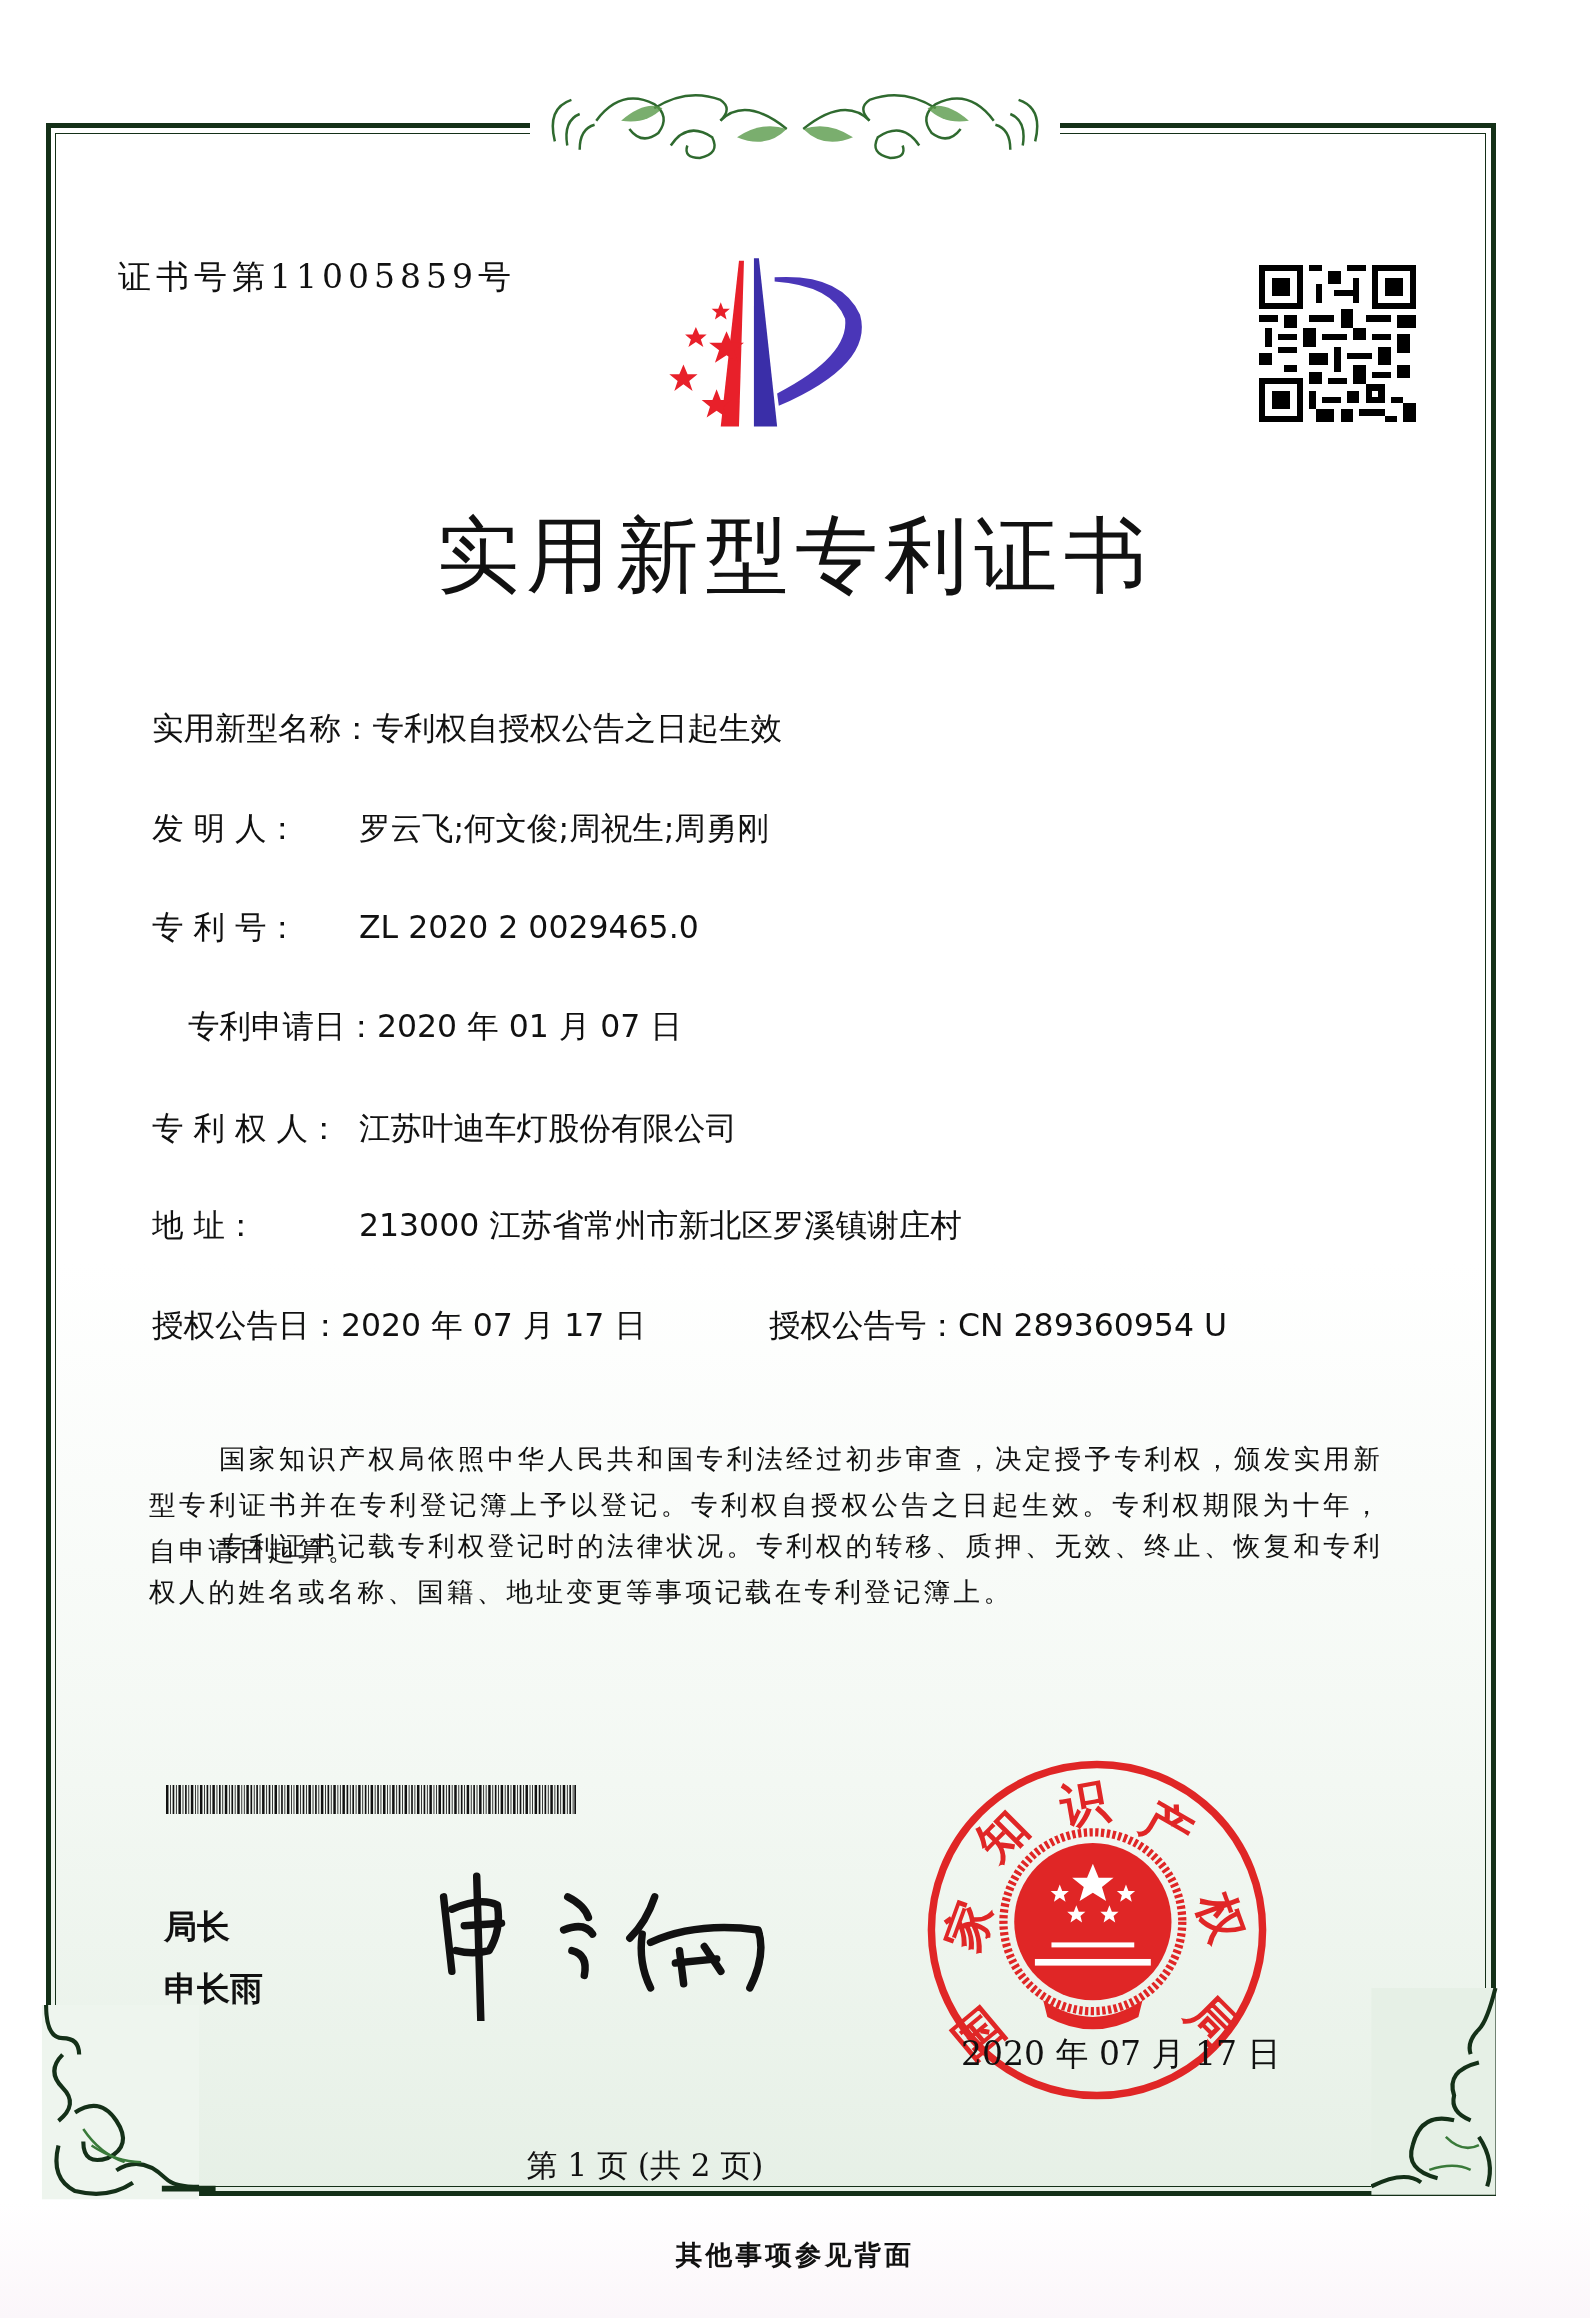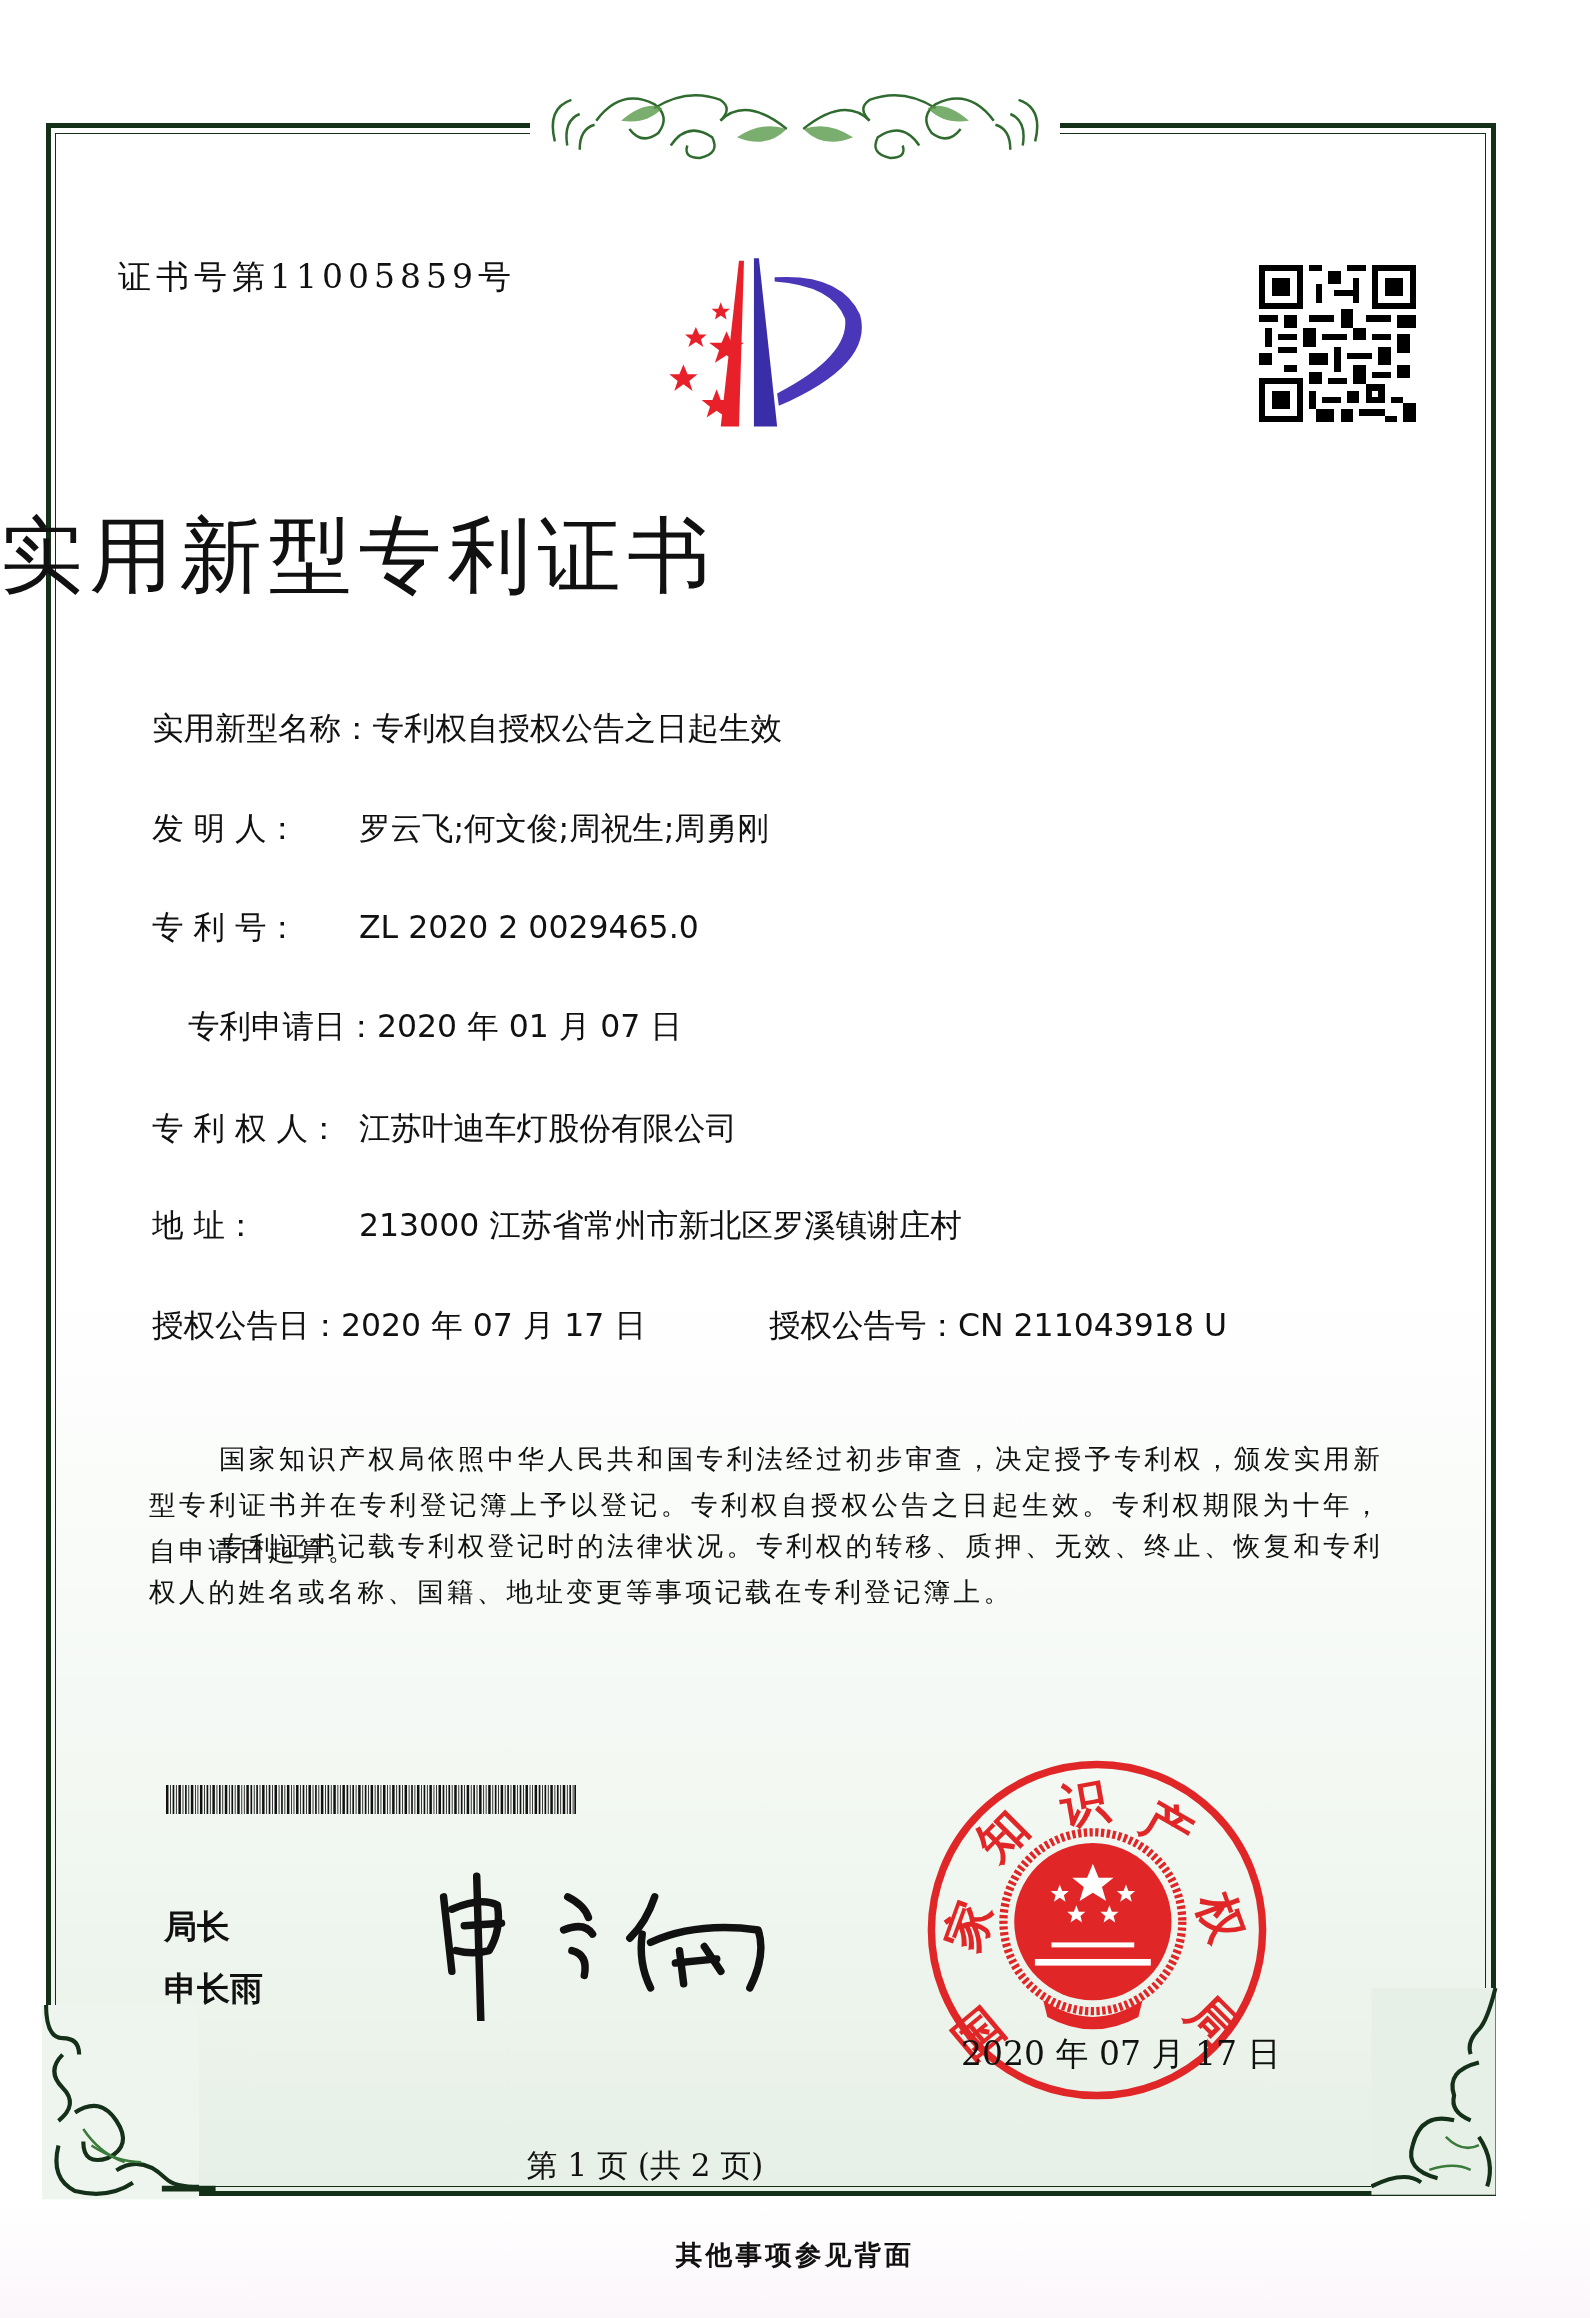--- a/index.html
+++ b/index.html
@@ -35,21 +35,21 @@
   .corner.bl { left:25px; top:2005px; }
   .corner.br { left:1371px; top:1988px; }
 
   .cert-no {
     position:absolute; left:118px; top:255px; font-size:33px; letter-spacing:5px;text-align:center;
   }
   .logo { position:absolute; left:646px; top:240px; width:249px; height:199px; }
   .qr { position:absolute; left:1259px; top:265px; width:157px; height:157px; }
 
   .title {
-    position:absolute; left:0; width:1590px; top:501px; 
+    position:absolute; left:0; width:1590px; top:501px; text-align:center;
     font-size:83px; letter-spacing:6.6px;
     font-family: "DejaVu Sans", "Liberation Sans", sans-serif; font-weight:normal;
   }
 
   .field { position:absolute; left:152px; font-size:31.5px; white-space:nowrap;
     font-family: "DejaVu Sans", "Liberation Sans", sans-serif; }
   .field .lbl { display:inline-block; }
   .field .val { display:inline-block; }
   .f-name   { top:708px; }
   .f-inv    { top:808px; }
@@ -257,21 +257,21 @@
     <span>地</span>
     <span>址：</span>
   </span><span class="val">213000 江苏省常州市新北区罗溪镇谢庄村</span>
 </div>
 
 <div class="field f-gdate">
   <span class="lbl">授权公告日：</span><span class="val">2020 年 07 月 17 日</span>
 </div>
 
 <div class="field f-gno">
-  <span class="lbl">授权公告号：</span><span class="val">CN 211043918 U</span>
+  <span class="lbl">授权公告号：</span><span class="val">CN 289360954 U</span>
 </div>
 
 <div class="para p1">国家知识产权局依照中华人民共和国专利法经过初步审查，决定授予专利权，颁发实用新型专利证书并在专利登记簿上予以登记。专利权自授权公告之日起生效。专利权期限为十年，自申请日起算。</div>
 <div class="para p2">专利证书记载专利权登记时的法律状况。专利权的转移、质押、无效、终止、恢复和专利权人的姓名或名称、国籍、地址变更等事项记载在专利登记簿上。</div>
 
 <svg class="barcode" viewBox="0 0 495 35" preserveAspectRatio="none">
   <g fill="#111">
     <rect x="0" y="0" width="3" height="35"></rect>
       <rect x="5" y="0" width="1" height="35"></rect>
       <rect x="8" y="0" width="2" height="35"></rect>

